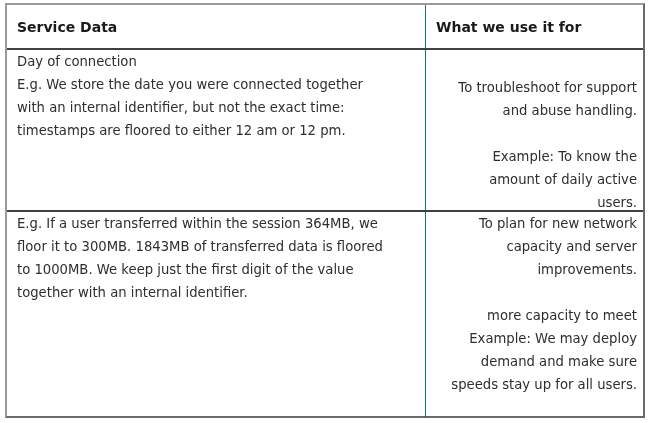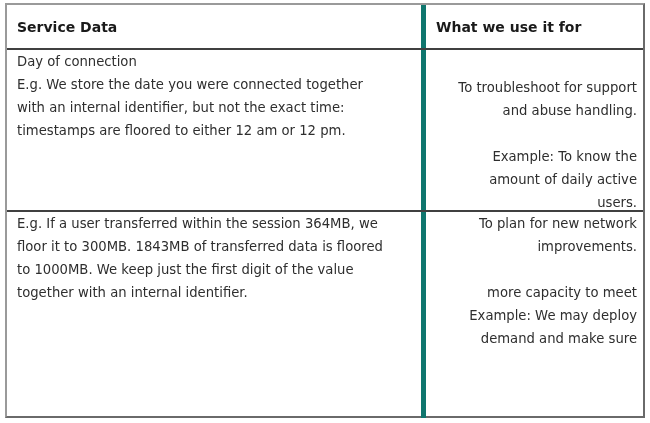--- a/index.html
+++ b/index.html
@@ -48,21 +48,21 @@
     }
     .cell {
       position: absolute;
       top: 0;
       bottom: 0;
       box-sizing: border-box;
     }
     .cell.left {
       left: 0;
       width: 419px;
-      border-right: 5px solid #0f766e;
+      border-right: 1px solid #0f766e;
       padding-left: 10px;
       padding-right: 8px;
     }
     .cell.right {
       left: 419px;
       right: 0;
       padding-left: 10px;
       padding-right: 6px;
       text-align: right;
     }
@@ -121,21 +121,23 @@
 
   <div class="row r2">
     <div class="cell left vcenter body-text">
       <div class="para">E.g. If a user transferred within the session 364MB, we</div>
       <div class="para">floor it to 300MB. 1843MB of transferred data is floored</div>
       <div class="para">to 1000MB. We keep just the first digit of the value</div>
       <div class="para">together with an internal identifier.</div>
     </div>
     <div class="cell right body-text">
       <div class="para">To plan for new network</div>
+      <div class="para">capacity and server</div>
       <div class="para">improvements.</div>
       <div class="gap"></div>
       <div class="para">more capacity to meet</div>
       <div class="para">Example: We may deploy</div>
       <div class="para">demand and make sure</div>
+      <div class="para">speeds stay up for all users.</div>
     </div>
   </div>
 
 </div>
 
 </body></html>

